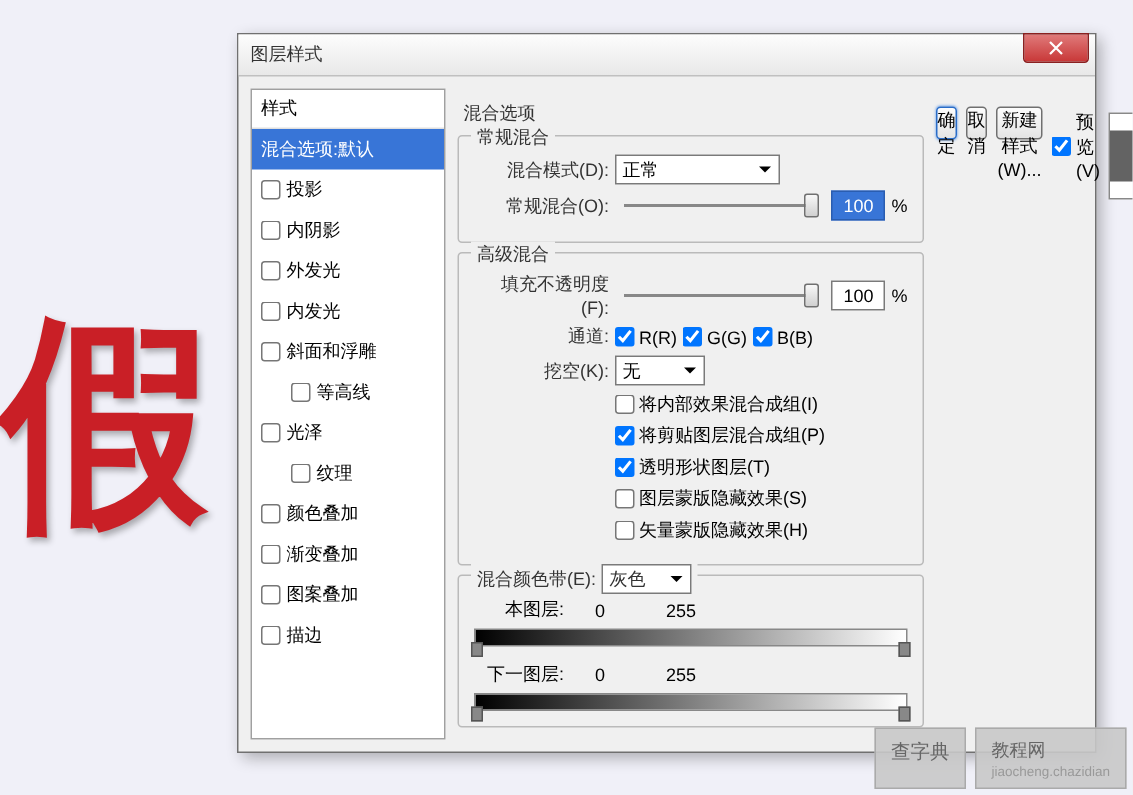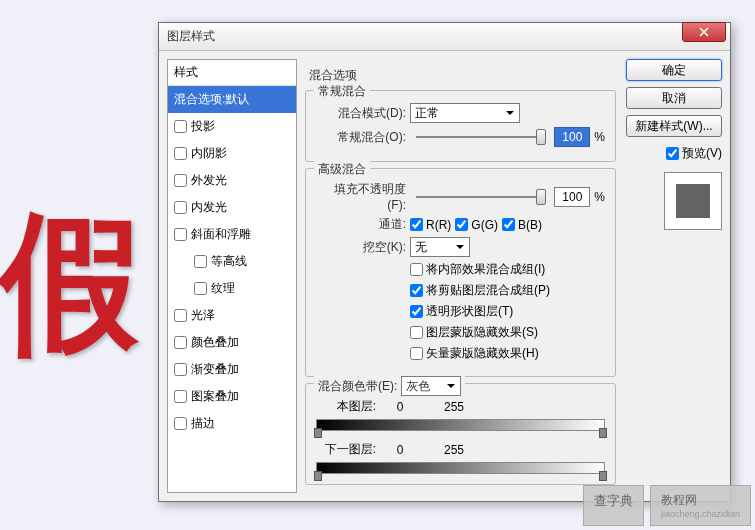--- a/index.html
+++ b/index.html
@@ -26,21 +26,21 @@
 .select::after { content: ""; position: absolute; right: 5px; top: 7px; border: 4px solid transparent; border-top-color: #000; }
 .slider-track { flex: 1; height: 2px; background: #888; position: relative; margin: 0 6px; }
 .slider-thumb { position: absolute; width: 10px; height: 16px; background: linear-gradient(#f8f8f8,#d0d0d0); border: 1px solid #707070; top: -7px; border-radius: 2px; }
 .num-input { width: 36px; border: 1px solid #7a7a7a; padding: 2px 3px; text-align: center; }
 .num-input.hl { background: #3875d7; color: #fff; border-color: #2a5db0; }
 .chk { display: flex; align-items: center; gap: 3px; }
 .chk input { width: 13px; height: 13px; }
 .gradient-bar { height: 12px; background: linear-gradient(to right, #000, #fff); border: 1px solid #888; position: relative; margin-top: 2px; }
 .grad-stop { position: absolute; width: 10px; height: 10px; border: 1px solid #555; top: -4px; background: #888; transform: rotate(45deg); }
 .grad-stop.bottom { top: auto; bottom: -8px; border-radius: 0; transform: none; width: 8px; height: 10px; background: #888; }
-.right-panel { width: 98px; display: flex; flex-direction: column; gap: 6px; align-items: flex-end; }
+.right-panel { width: 98px; display: flex; flex-direction: row; gap: 6px; align-items: flex-start; margin-top: 12px; }
 .btn { width: 96px; height: 22px; border: 1px solid #707070; background: linear-gradient(#fdfdfd,#e4e4e4); border-radius: 3px; cursor: pointer; }
 .btn.primary { border: 1px solid #2a6dc8; box-shadow: 0 0 2px #4a8de8; }
 .preview-box { width: 58px; height: 58px; border: 1px solid #888; background: #fff; display: flex; align-items: center; justify-content: center; margin-top: 4px; }
 .preview-inner { width: 34px; height: 34px; background: #636363; }
 .watermark { position: absolute; right: 4px; bottom: 4px; display: flex; gap: 6px; }
 .wm-box { background: rgba(200,200,200,0.9); border: 1px solid #aaa; padding: 6px 10px; color: #666; font-size: 13px; }
 .wm-box .sub { font-size: 9px; color: #999; }
 </style>
 </head>
 <body>
@@ -80,27 +80,27 @@
             <span>内发光</span>
           </div>
           <div class="style-item">
             <input type="checkbox" style="">
             <span>斜面和浮雕</span>
           </div>
           <div class="style-item indent">
             <input type="checkbox" style="">
             <span>等高线</span>
           </div>
+          <div class="style-item">
+            <input type="checkbox" style="">
+            <span>光泽</span>
+          </div>
           <div class="style-item indent">
             <input type="checkbox" style="">
             <span>纹理</span>
-          </div>
-          <div class="style-item">
-            <input type="checkbox" style="">
-            <span>光泽</span>
           </div>
           <div class="style-item">
             <input type="checkbox" style="">
             <span>颜色叠加</span>
           </div>
           <div class="style-item">
             <input type="checkbox" style="">
             <span>渐变叠加</span>
           </div>
           <div class="style-item">

